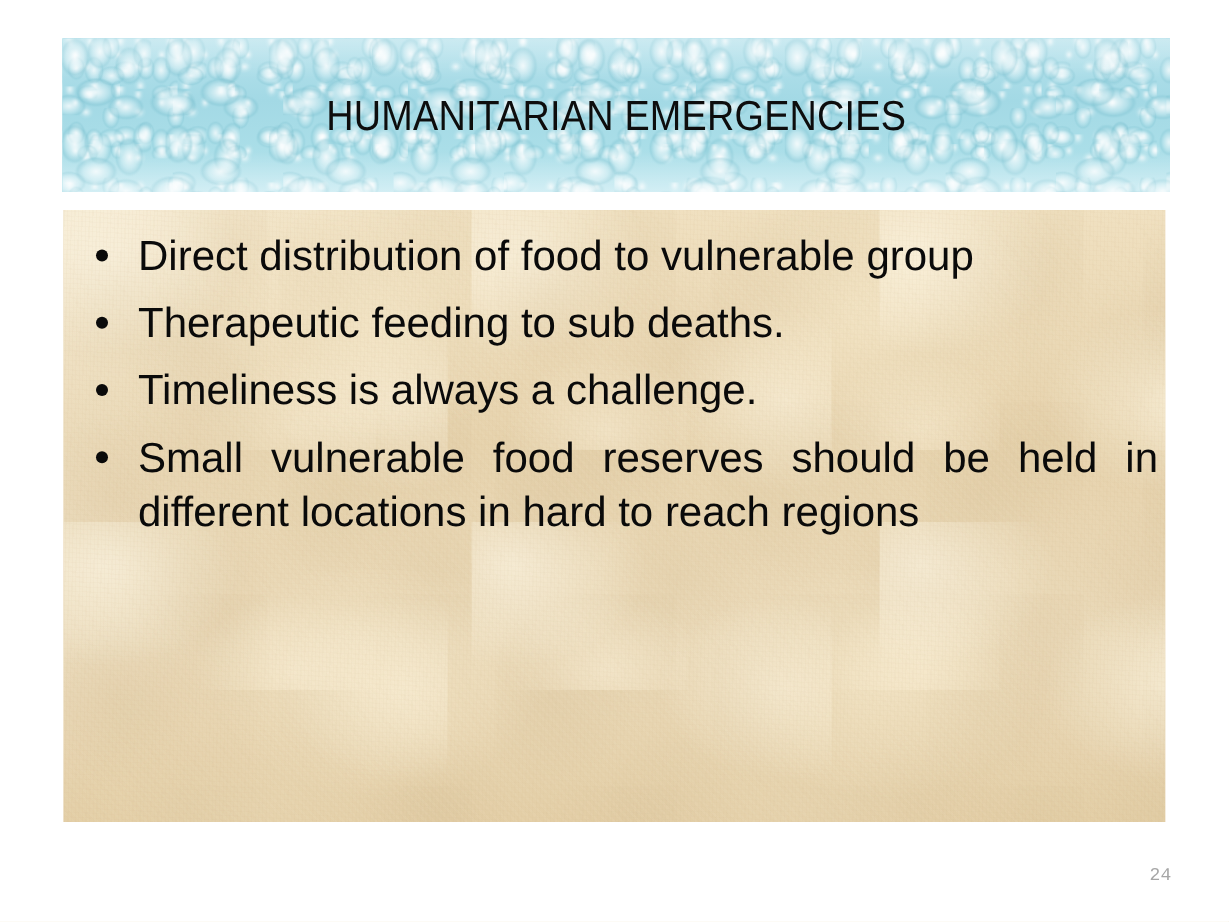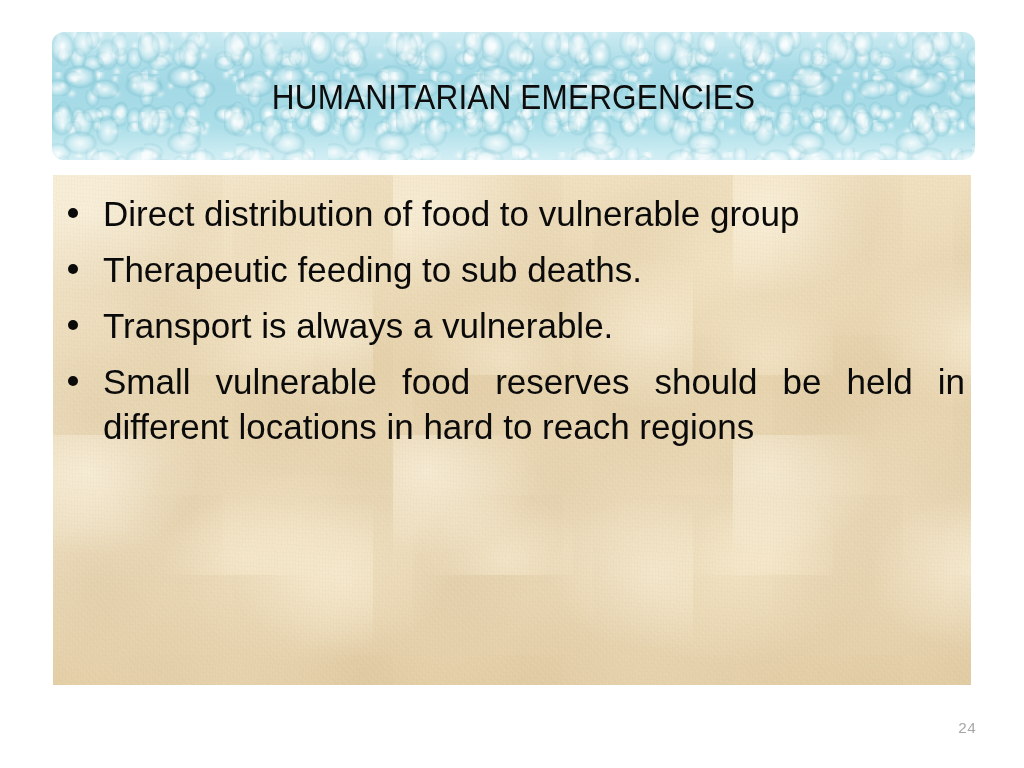--- a/index.html
+++ b/index.html
@@ -62,21 +62,20 @@
       58px 54px, 62px 50px, 56px 60px, 66px 52px,
       54px 58px, 60px 54px, 48px 50px,
       42px 40px, 40px 44px, 44px 38px, 38px 42px, 36px 40px,
       100% 100%;
     background-repeat: repeat, repeat, repeat, repeat,
       repeat, repeat, repeat, repeat,
       repeat, repeat, repeat, repeat,
       repeat, repeat, repeat,
       repeat, repeat, repeat, repeat, repeat,
       no-repeat;
-    border-radius: 12px;
   }
   #title-banner-sheen {
     position: absolute;
     left: 0; top: 0; right: 0; bottom: 0;
     background: linear-gradient(180deg, rgba(255,255,255,.30) 0%, rgba(255,255,255,0) 26%, rgba(255,255,255,0) 74%, rgba(255,255,255,.34) 100%);
     pointer-events: none;
   }
   #title-text {
     position: absolute;
     left: 0;
@@ -133,21 +132,21 @@
     position: absolute;
     left: 0; top: 0; right: 0; bottom: 0;
     padding: 16px 0 0 0;
     margin: 0;
     list-style: none;
   }
   .bullet-row {
     position: relative;
     padding-left: 50px;
     padding-right: 6px;
-    margin: 0 0 11px 0;
+    margin: 0 0 11px 12px;
     color: #0a0a0a;
     font-size: 35px;
     line-height: 45px;
     text-align: justify;
     text-justify: inter-word;
     font-family: "Liberation Sans Narrow", "Liberation Sans", sans-serif;
   }
   .bullet-row.single {
     text-align: left;
   }
@@ -192,21 +191,21 @@
         <li class="bullet-row single">
           <span class="bullet-dot"></span>
           <span class="bullet-text">Direct distribution of food to vulnerable group</span>
         </li>
         <li class="bullet-row single">
           <span class="bullet-dot"></span>
           <span class="bullet-text">Therapeutic feeding to sub deaths.</span>
         </li>
         <li class="bullet-row single">
           <span class="bullet-dot"></span>
-          <span class="bullet-text">Transport is always a vulnerable.</span>
+          <span class="bullet-text">Timeliness is always a challenge.</span>
         </li>
         <li class="bullet-row">
           <span class="bullet-dot"></span>
           <span class="bullet-text">Small vulnerable food reserves should be held in different locations in hard to reach regions</span>
         </li>
       </ul>
   </div>
 
   <div id="slide-number">24</div>
 

